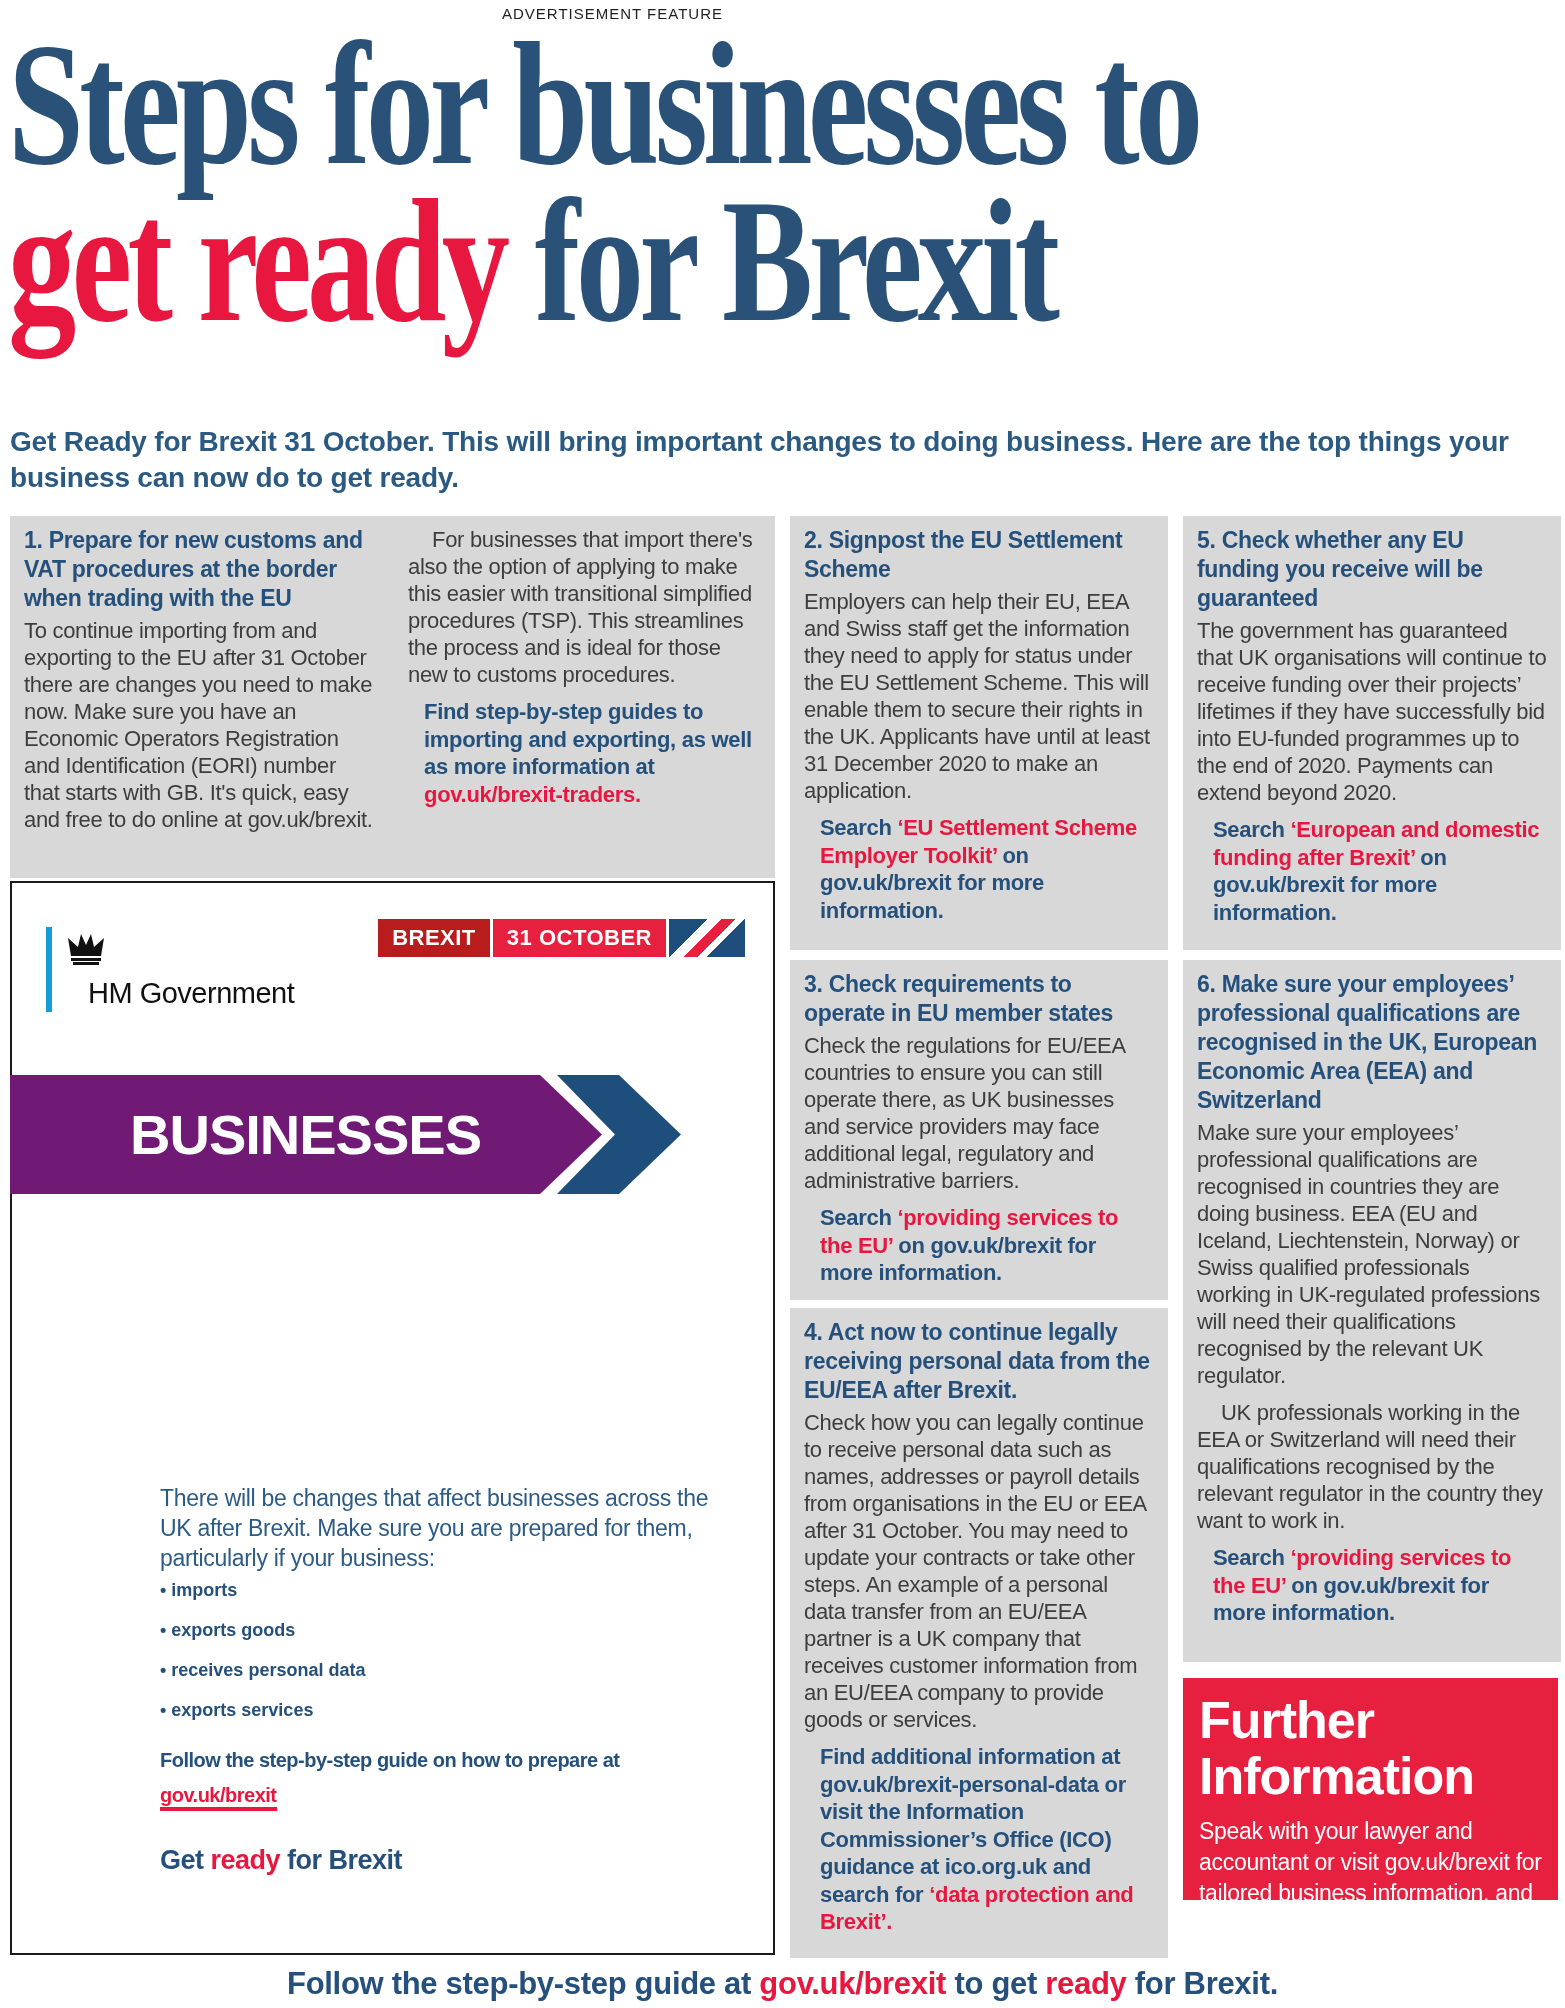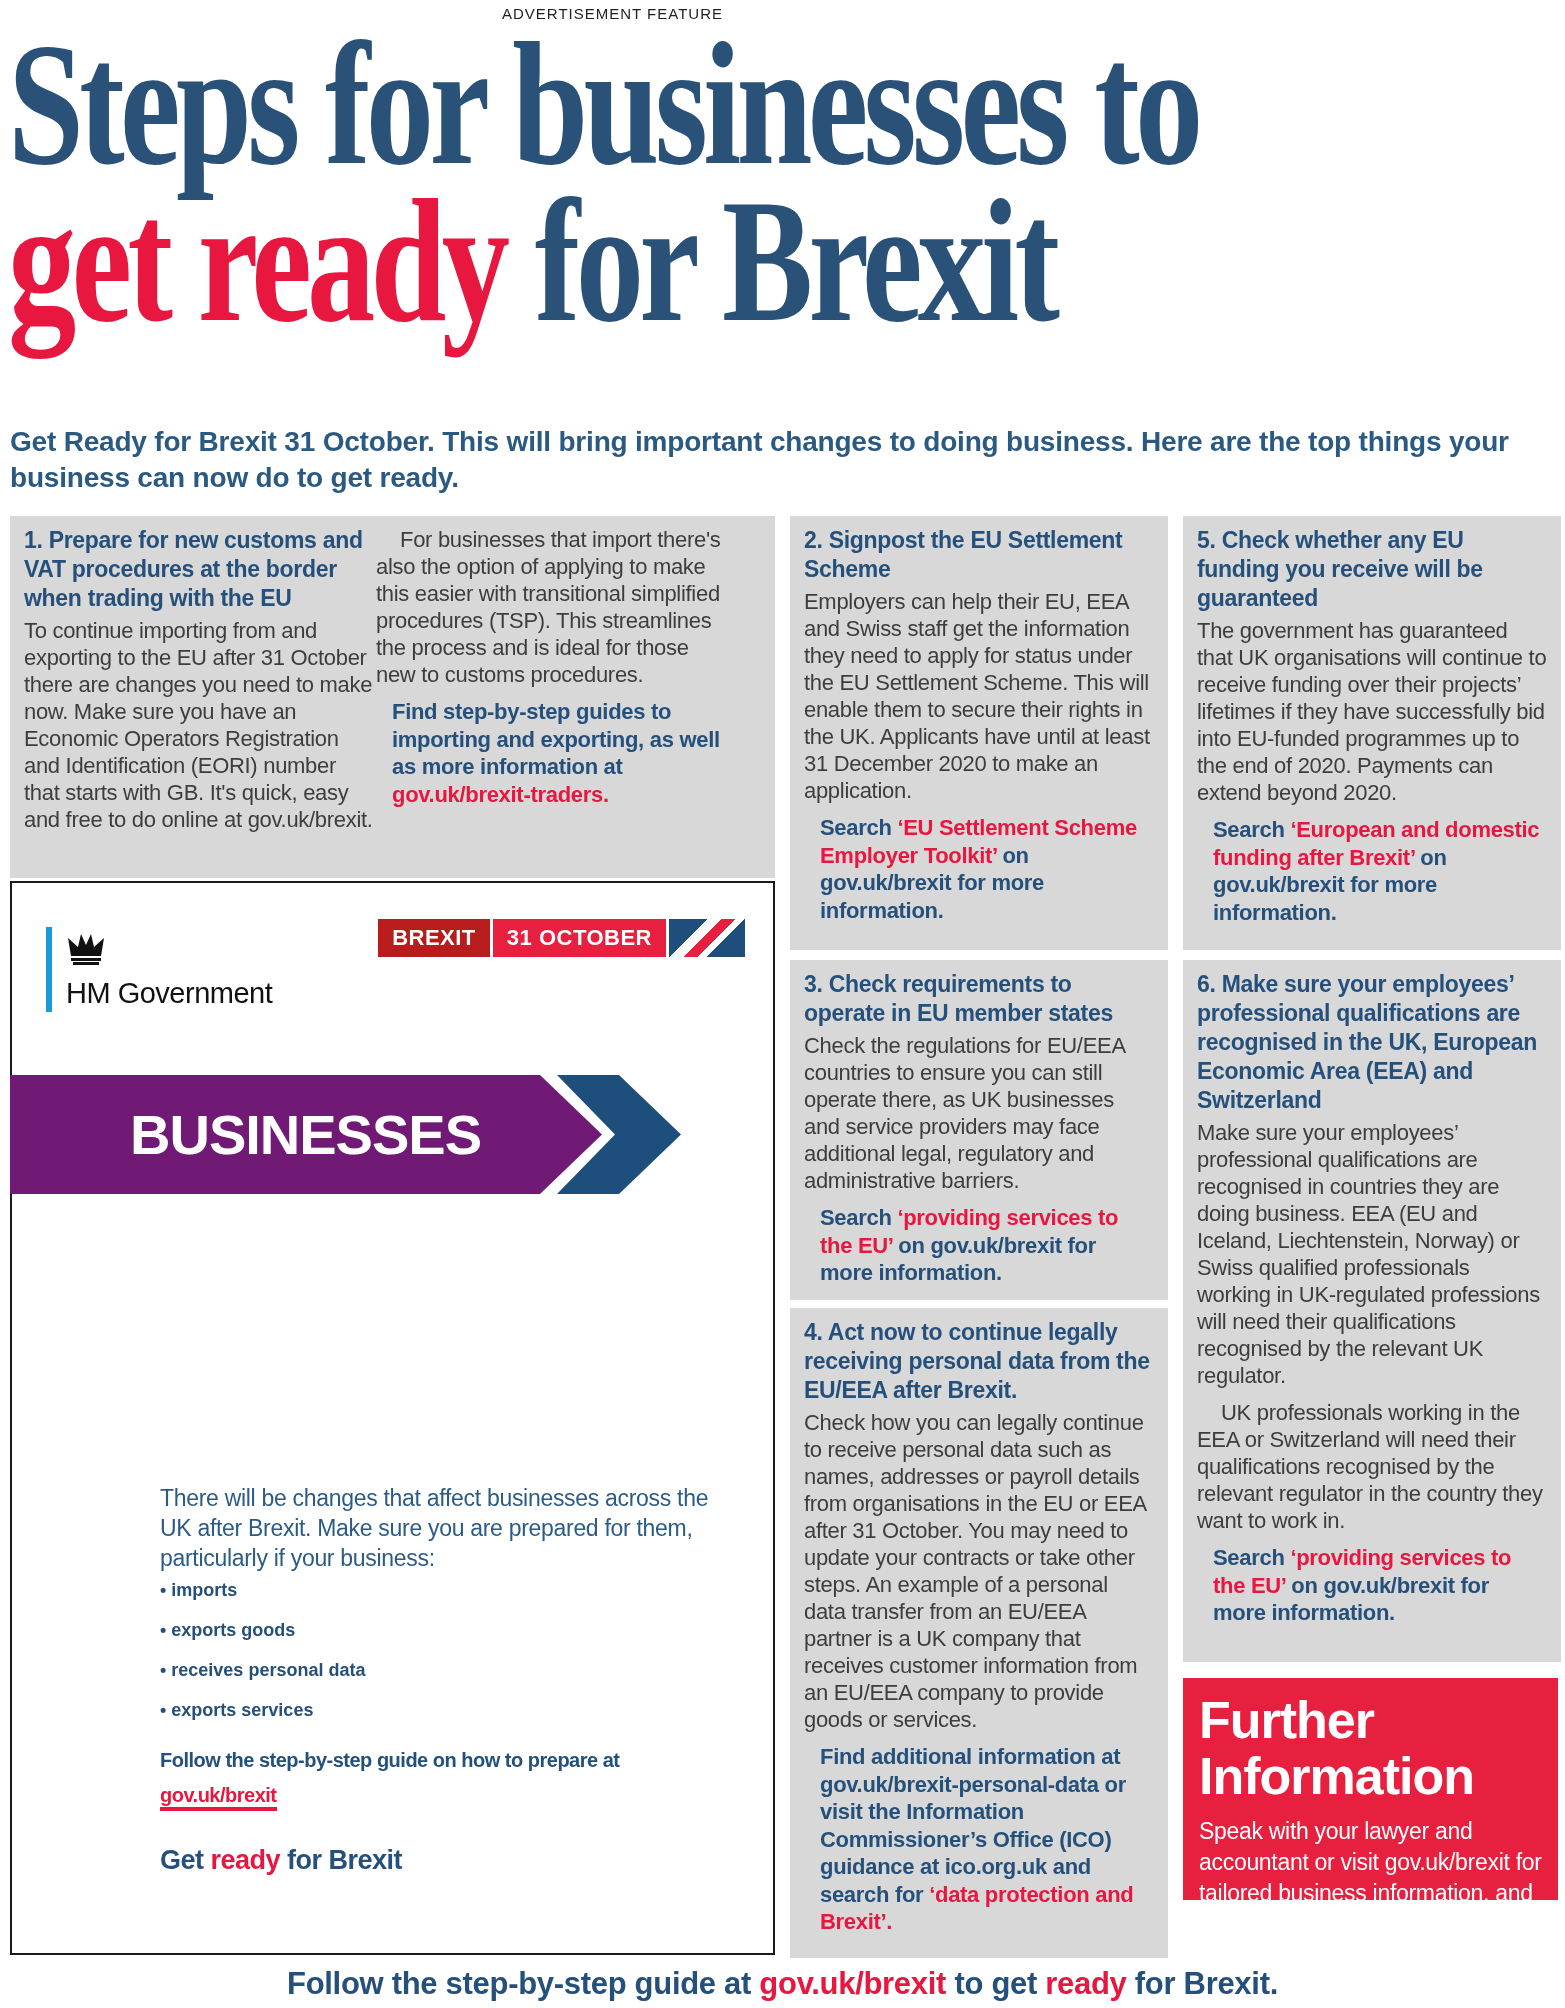--- a/index.html
+++ b/index.html
@@ -23,42 +23,42 @@
   .panel h3 { font-size:23px; line-height:29px; font-weight:bold; color:#24507b;
     letter-spacing:-0.3px; margin:0 0 4px 0; }
   .panel p.body { font-size:22px; line-height:27px; color:#3d3d3d; letter-spacing:-0.3px;
     margin:0 0 10px 0; }
   .panel p.cta { font-size:22px; line-height:27.5px; font-weight:bold; color:#24507b;
     letter-spacing:-0.3px; margin:0 0 8px 16px; }
   .red { color:#e8173f; }
   .indent { text-indent:24px; }
 
   #panel-customs { left:10px; top:516px; width:765px; height:362px; }
-  #panel-customs .cols { display:flex; }
+  #panel-customs .cols { display:flex; gap:32px; }
   #panel-customs .col { width:352px; }
 
   #panel-s2 { left:790px; top:516px; width:378px; height:434px; }
   #panel-s3 { left:790px; top:960px; width:378px; height:340px; }
   #panel-s4 { left:790px; top:1308px; width:378px; height:650px; }
   #panel-s5 { left:1183px; top:516px; width:378px; height:434px; }
   #panel-s6 { left:1183px; top:960px; width:378px; height:702px; }
 
   #further-box { position:absolute; left:1183px; top:1678px; width:375px; height:222px;
     background:#e8203f; color:#fff; padding:14px 16px 0 16px; overflow:hidden; }
   #further-box h2 { font-size:52px; line-height:56px; font-weight:bold; letter-spacing:-1px; }
   #further-box p { font-size:23px; line-height:31px; margin-top:12px; letter-spacing:-0.3px; }
 
   #poster { position:absolute; left:10px; top:881px; width:765px; height:1074px;
     background:#ffffff; border:2px solid #1a1a1a; }
 
   .hm-logo { position:absolute; left:34px; top:44px; display:flex; align-items:stretch; }
   .hm-logo .bar { width:6px; background:#189cd8; margin-right:14px; }
   .hm-logo .stack { display:flex; flex-direction:column; justify-content:space-between; padding:2px 0; }
   .hm-logo .crown { width:40px; height:40px; }
-  .hm-logo .gov-text { font-size:29px; color:#111; margin-top:8px; letter-spacing:-0.5px; }
+  .hm-logo .gov-text { font-size:29px; color:#111; margin-top:8px; letter-spacing:-0.5px;margin-left:22px; }
 
   .badge { position:absolute; top:36px; right:28px; display:flex; height:38px; }
   .badge .seg { display:flex; align-items:center; padding:0 14px; color:#fff;
     font-weight:bold; font-size:22px; letter-spacing:0.5px; }
   .badge .seg-brexit { background:#b91c1c; }
   .badge .seg-date { background:#e8203f; margin-left:3px; }
   .badge .seg-flag { width:76px; margin-left:3px;
     background:linear-gradient(135deg, #1d4e7c 0 34%, #ffffff 34% 46%, #e8203f 46% 58%, #ffffff 58% 66%, #1d4e7c 66% 100%); }
 
   .banner { position:absolute; left:-2px; top:192px; width:592px; height:119px; background:#701a75;

